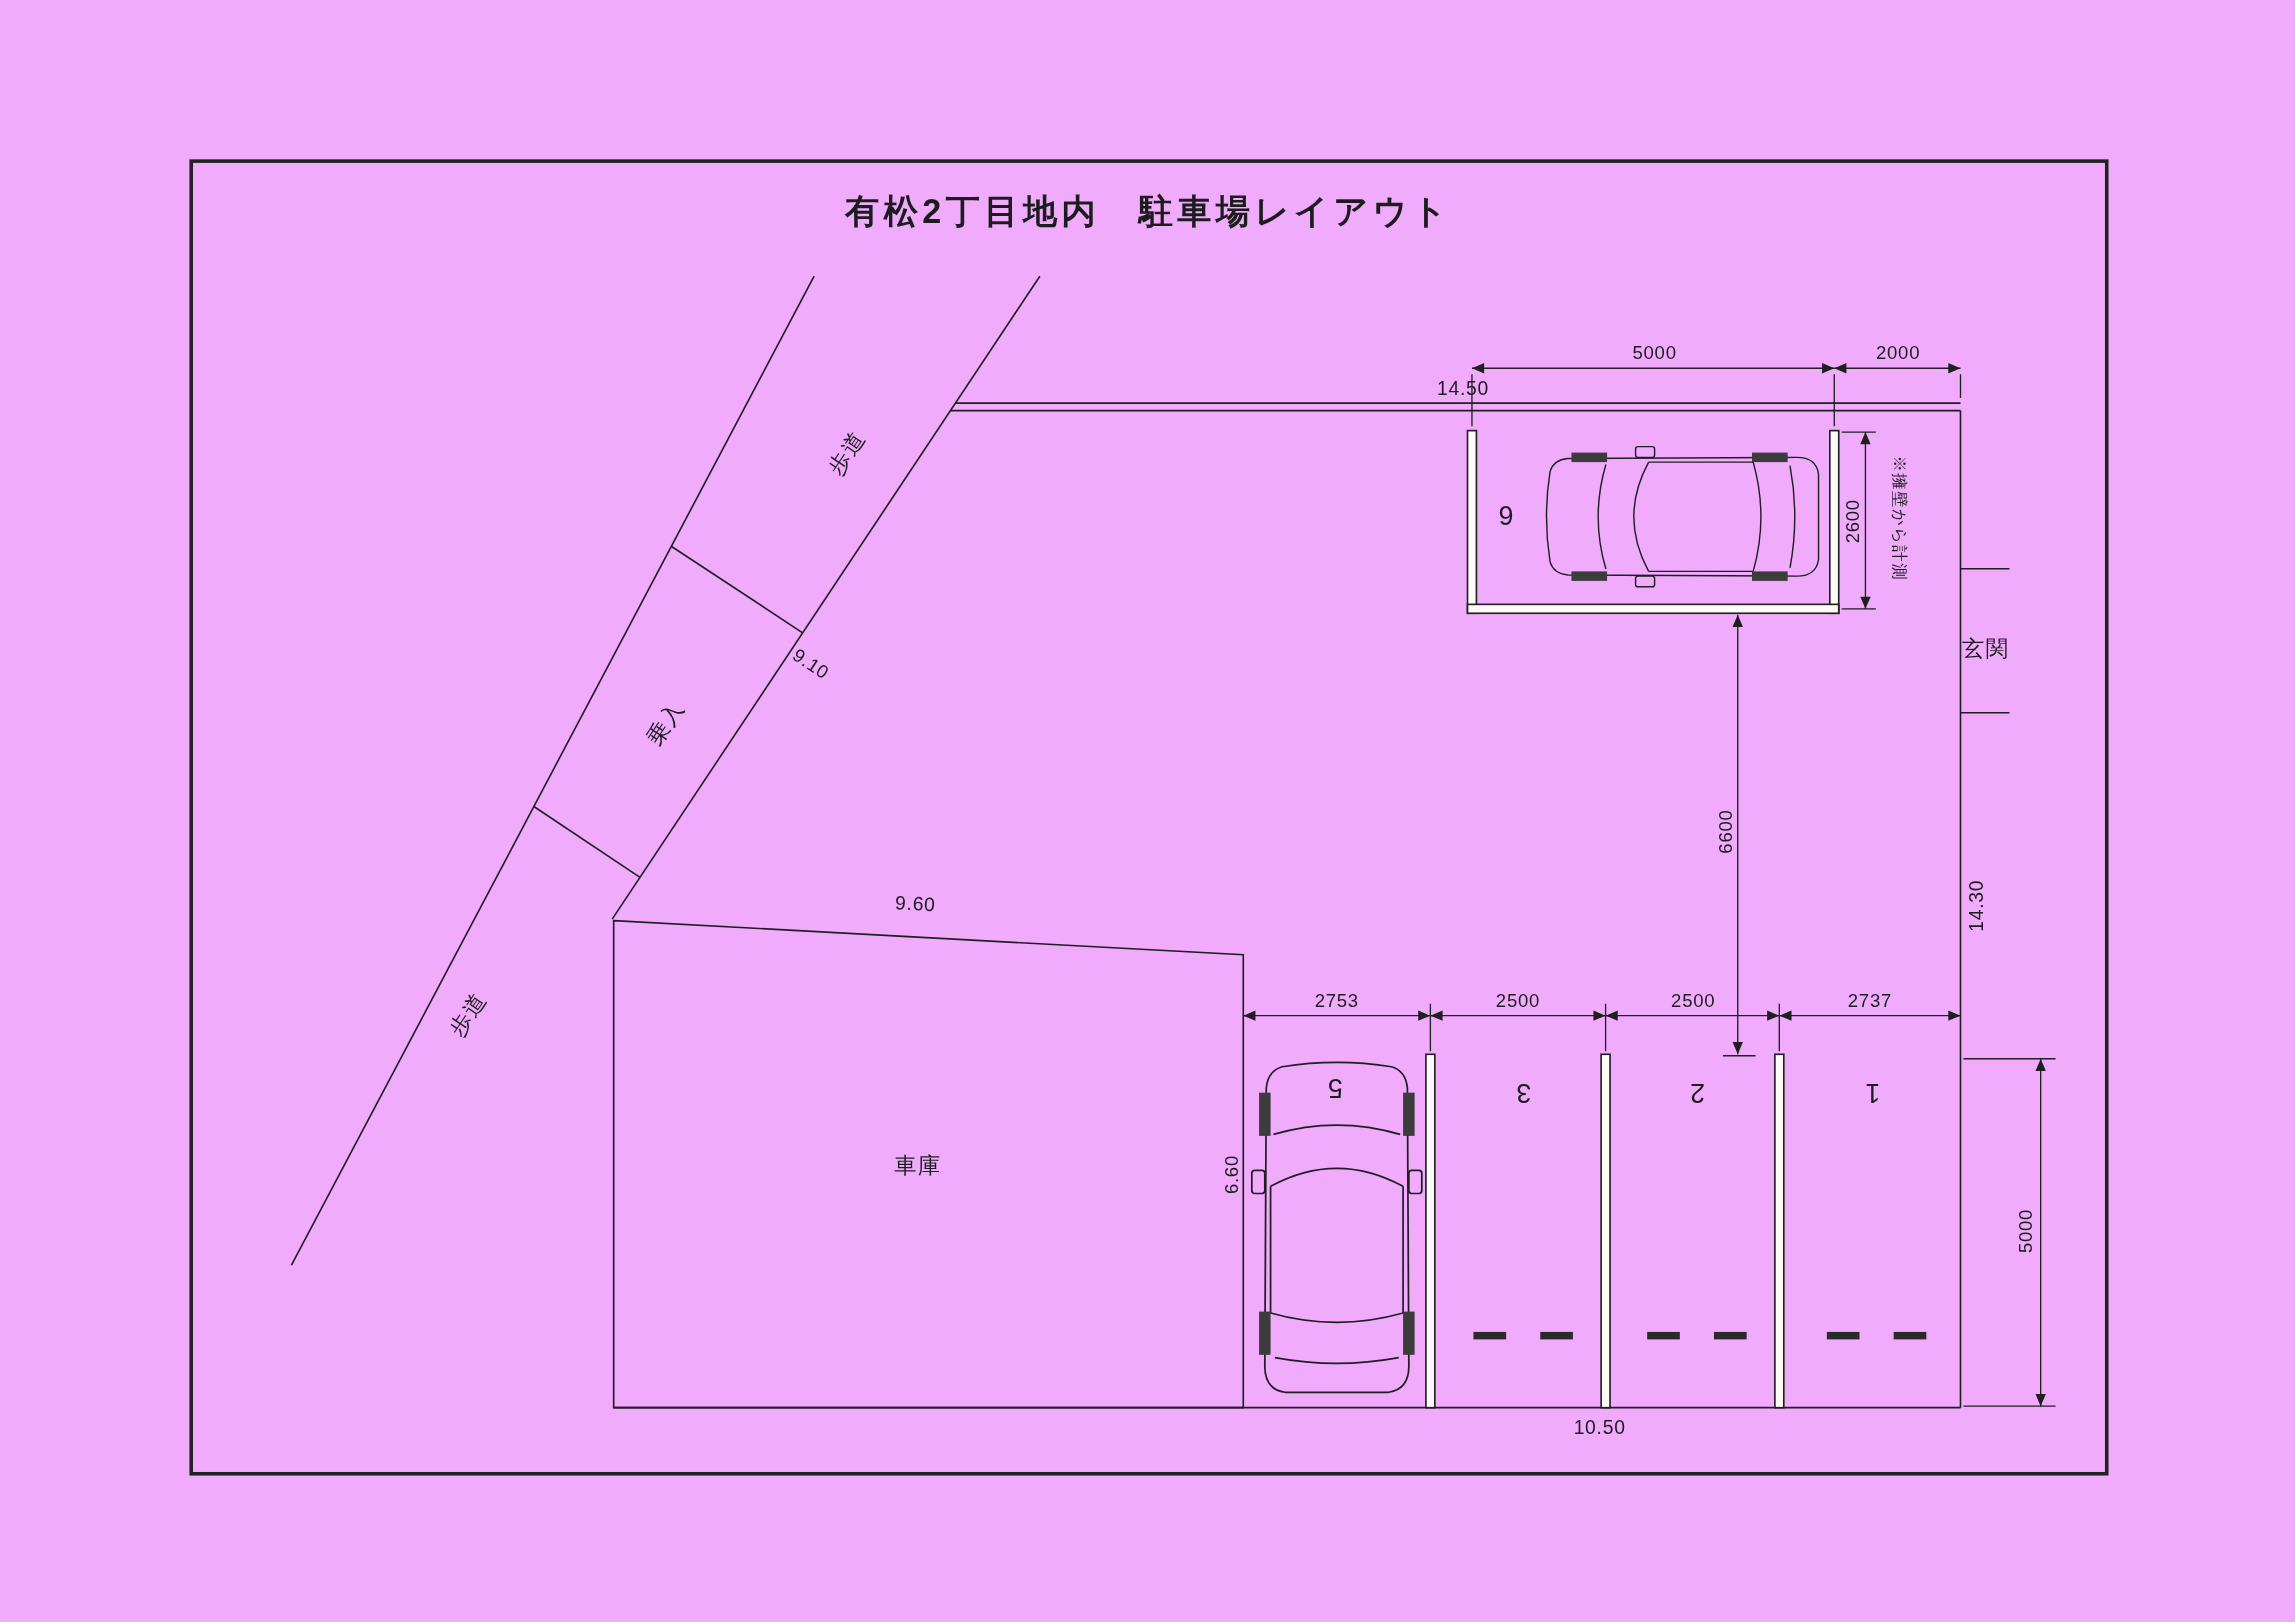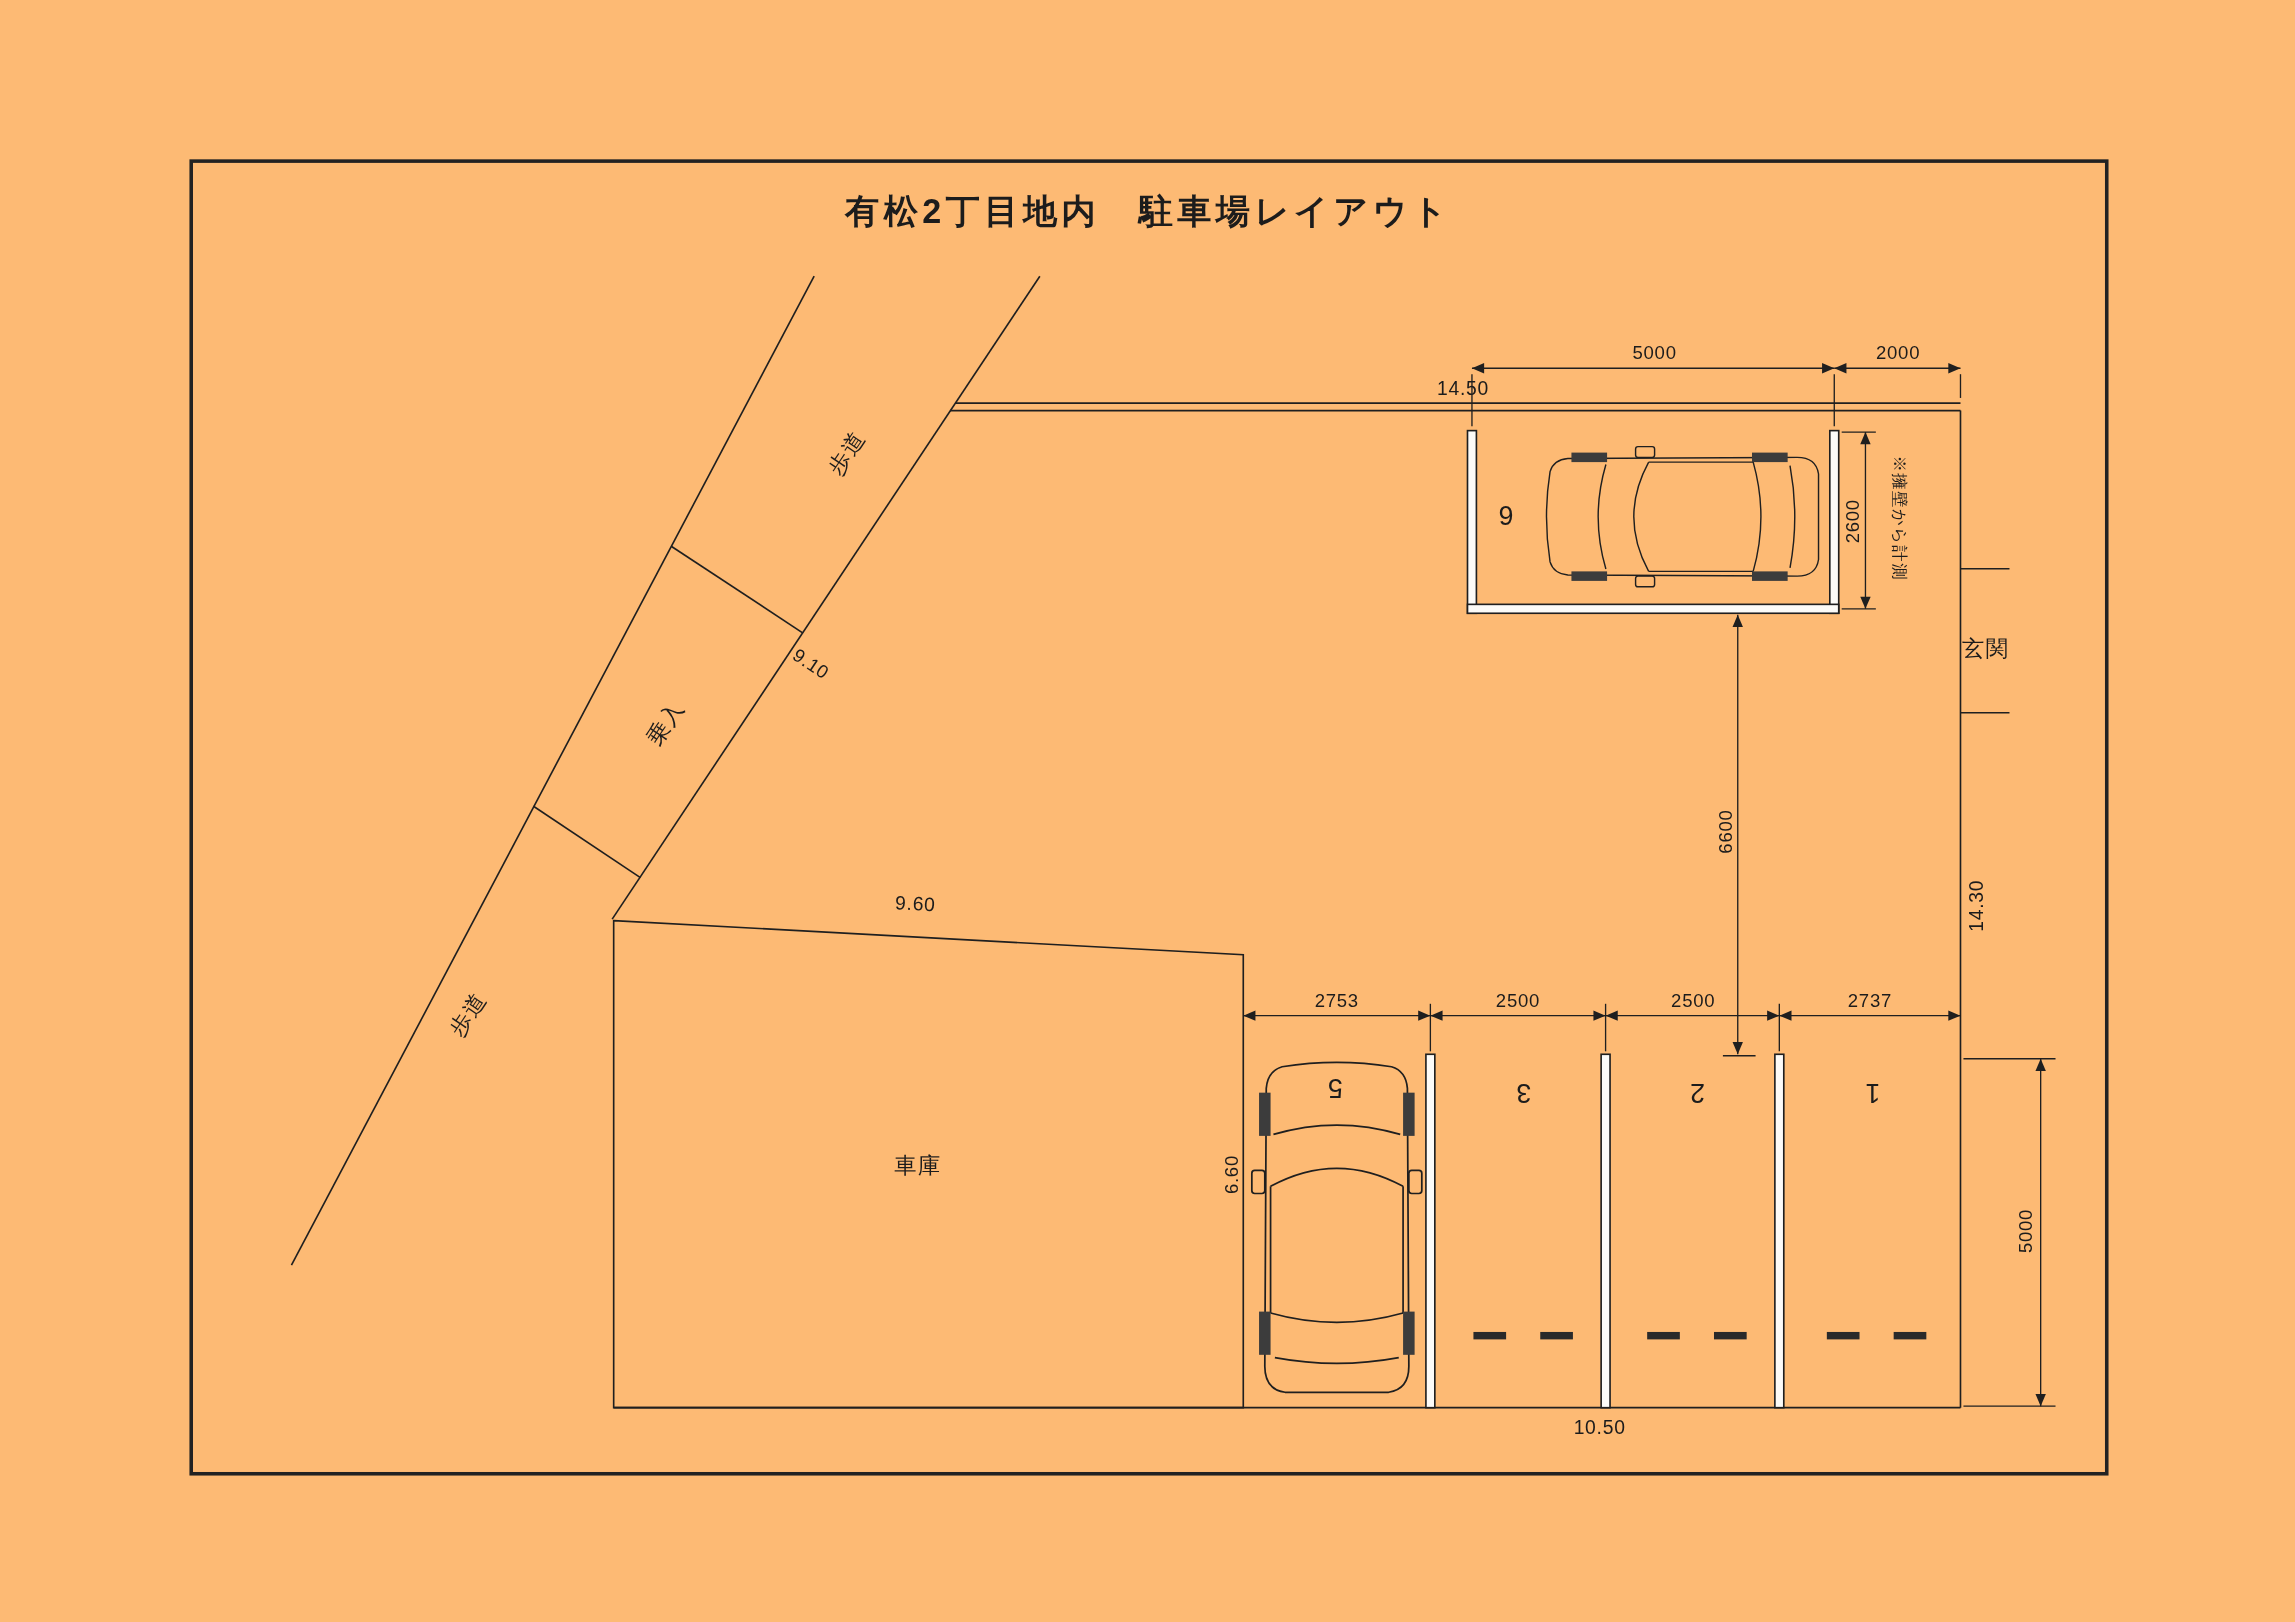--- a/index.html
+++ b/index.html
@@ -1,19 +1,19 @@
 <!DOCTYPE html>
 <html style="font-size:9.6px"><head>
 <meta charset="utf-8">
 <style>
   html,body{margin:0;padding:0;background:#e8e8e4;}
   .page{
     position:relative;
     width:2295px;height:1623px;
-    background:#fdba74;
+    background:#f0abfc;
     overflow:hidden;
     font-family:"Liberation Sans", sans-serif;
   }
   svg{position:absolute;left:0;top:0;width:2295px;height:1623px;display:block;}
   svg text{
     font-family:"Liberation Sans", sans-serif;
     fill:#1c1c1c;
   }
   .t-title{font-size:23px;font-weight:700;letter-spacing:3px;}
   .t-jp{font-size:15px;letter-spacing:1px;}

